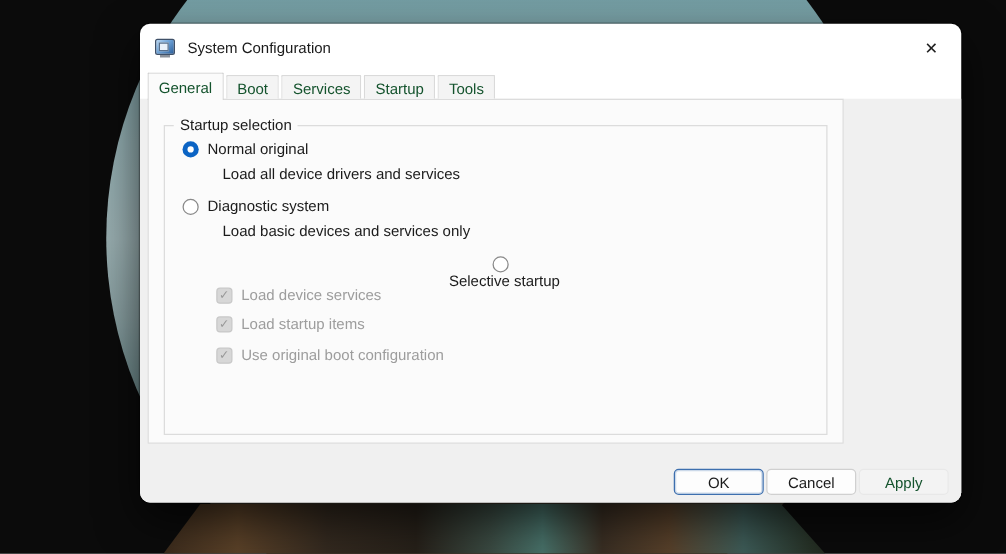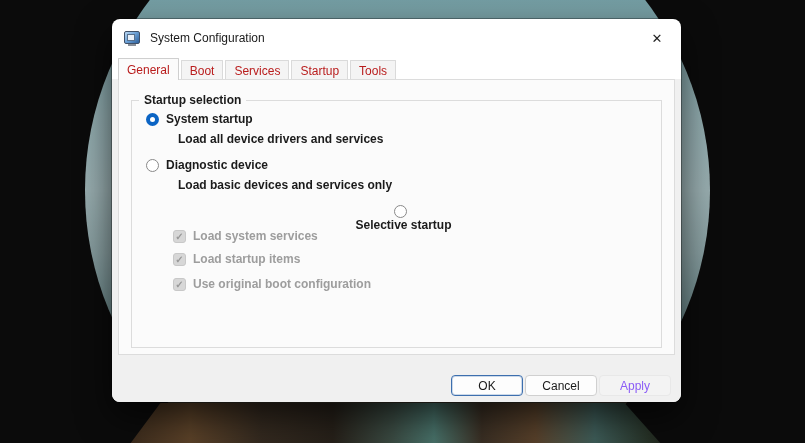--- a/index.html
+++ b/index.html
@@ -20,21 +20,21 @@
     background:radial-gradient(ellipse at center, rgba(255,255,255,.18), rgba(255,255,255,0) 70%);}
   .wp-rockband{
     position:absolute;left:95px;top:403px;width:595px;height:40px;
     clip-path:polygon(6% 100%, 11% 0, 89% 0, 95% 100%);
     background:linear-gradient(90deg,
       #22180f 0%, #42301f 8%, #5a4128 16%, #33291f 28%, #262019 40%,
       #3a4a42 50%, #477068 57%, #392e23 65%, #57402a 74%, #3d5b57 84%, #263126 93%, #17120d 100%);
   }
   
   .dialog{
-    position:absolute;left:112px;top:19px;width:569px;height:383px;
+    position:absolute;left:112px;top:19px;width:657px;height:383px;
     background:#ffffff;border-radius:8px;
     box-shadow:0 14px 34px rgba(0,0,0,.65), 0 0 0 1px rgba(0,0,0,.30);
   }
   .dialog-lower{
     position:absolute;left:0;top:60px;width:100%;height:323px;
     background:#f0f0f0;border-radius:0 0 8px 8px;
   }
   
   .titlebar{position:absolute;left:0;top:0;width:100%;height:38px;display:flex;align-items:center;}
   .app-icon{width:16px;height:15px;position:relative;margin-left:12px;flex:0 0 auto;}
@@ -43,37 +43,36 @@
     background:linear-gradient(135deg,#bcd8f2 0%, #6ea3d8 45%, #2c5f9b 100%);
   }
   .app-icon .popup{position:absolute;left:3px;top:3px;width:6px;height:5px;background:#e9f1fa;border:1px solid #58708c;}
   .app-icon .stand{position:absolute;left:4px;bottom:0;width:8px;height:2px;background:#8a9099;}
   .window-title{font-size:12px;color:#1a1a1a;margin-left:10px;}
   .close-btn{margin-left:auto;margin-right:13px;width:22px;height:22px;display:flex;
     align-items:center;justify-content:center;font-size:13px;color:#1f1f1f;cursor:default;}
   
   .tabstrip{position:absolute;left:6px;top:38px;height:22px;display:flex;align-items:flex-end;z-index:3;}
   .tab{
-    font-size:12px;color:#b91c1c;height:19px;box-sizing:border-box;
+    font-size:12px;color:#14532d;height:19px;box-sizing:border-box;
     padding:3px 8px 0 8px;background:#f4f4f4;border:1px solid #dadada;border-bottom:none;
     border-radius:1px 1px 0 0;margin-right:2px;
   }
   .tab.active{
     height:22px;padding-top:4px;background:#fbfbfb;border-color:#cfcfcf;
     margin-bottom:-1px;z-index:4;position:relative;
   }
   
   .pane{
     position:absolute;left:6px;top:60px;width:557px;height:276px;box-sizing:border-box;
     background:#fbfbfb;border:1px solid #dcdcdc;z-index:2;
   }
   .groupbox{
     position:absolute;left:12px;top:20px;width:531px;height:248px;box-sizing:border-box;
     border:1px solid #dcdcdc;
-    font-weight:bold;
   }
   .group-title{
     position:absolute;top:-8px;left:7px;background:#fbfbfb;padding:0 5px;
     font-size:12px;color:#1b1b1b;line-height:14px;
   }
   .group-content{padding:11px 0 0 14px;}
   .row{display:flex;align-items:center;height:14px;font-size:12px;color:#1b1b1b;}
   .radio{width:13px;height:13px;border-radius:50%;box-sizing:border-box;margin-right:7px;flex:0 0 auto;position:relative;}
   .radio.on{background:#0b64c4;}
   .radio.on::after{content:"";position:absolute;left:4px;top:4px;width:5px;height:5px;border-radius:50%;background:#ffffff;}
@@ -88,21 +87,21 @@
     font-size:10px;line-height:11px;text-align:center;
   }
   
   .btn-row{position:absolute;right:10px;top:356px;display:flex;gap:2px;z-index:2;}
   .btn{
     width:72px;height:21px;box-sizing:border-box;border-radius:4px;
     display:flex;align-items:center;justify-content:center;
     font-size:12px;color:#1a1a1a;background:#fdfdfd;border:1px solid #d0d0d0;cursor:default;
   }
   .btn.default{border:1px solid #3d6fae;box-shadow:inset 0 0 0 1px rgba(61,111,174,.25);}
-  .btn.disabled{background:#f3f3f3;border-color:#e8e8e8;color:#8b5cf6;}
+  .btn.disabled{background:#f3f3f3;border-color:#e8e8e8;color:#14532d;}
 </style>
 </head>
 <body>
 
 <div class="wp-circle">
   <div class="wp-haze"></div>
 </div>
 <div class="wp-rockband"></div>
 
 <div class="dialog">
@@ -128,38 +127,38 @@
     <div class="tab">Tools</div>
   </div>
 
   <div class="pane">
     <div class="groupbox">
       <div class="group-title">Startup selection</div>
       <div class="group-content">
 
         <div class="row">
           <span class="radio on"></span>
-          <span>System startup</span>
+          <span>Normal original</span>
         </div>
         <div class="row desc mt6">Load all device drivers and services</div>
 
         <div class="row mt12">
           <span class="radio off"></span>
-          <span>Diagnostic device</span>
+          <span>Diagnostic system</span>
         </div>
         <div class="row desc mt6">Load basic devices and services only</div>
 
         <div class="row mt13">
           <span class="radio off"></span>
           <span>Selective startup</span>
         </div>
 
         <div class="row check-row mt10">
           <span class="checkbox"><span>✓</span></span>
-          <span>Load system services</span>
+          <span>Load device services</span>
         </div>
         <div class="row check-row mt9">
           <span class="checkbox"><span>✓</span></span>
           <span>Load startup items</span>
         </div>
         <div class="row check-row mt11">
           <span class="checkbox"><span>✓</span></span>
           <span>Use original boot configuration</span>
         </div>
 

